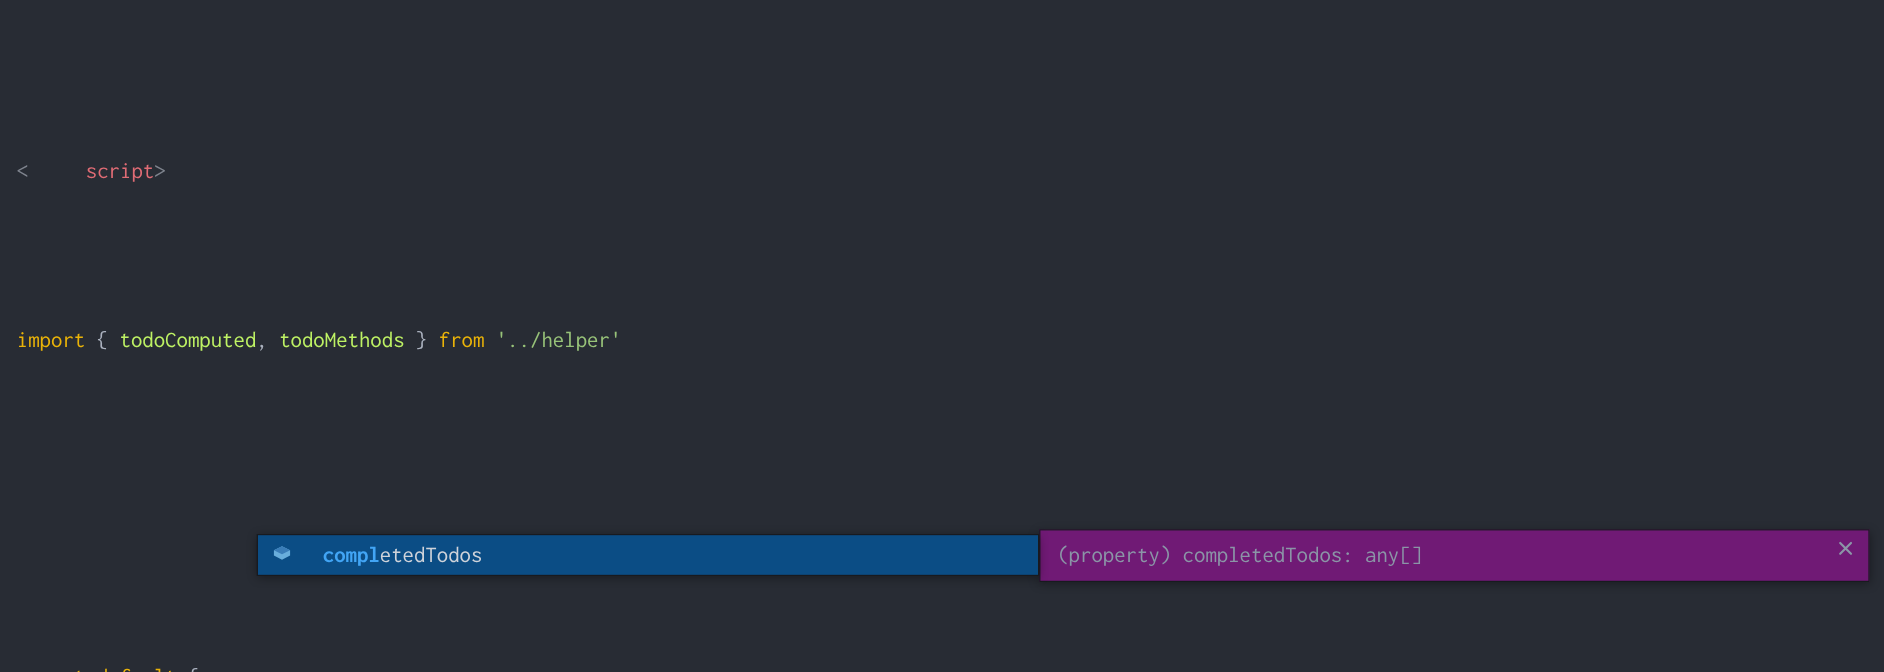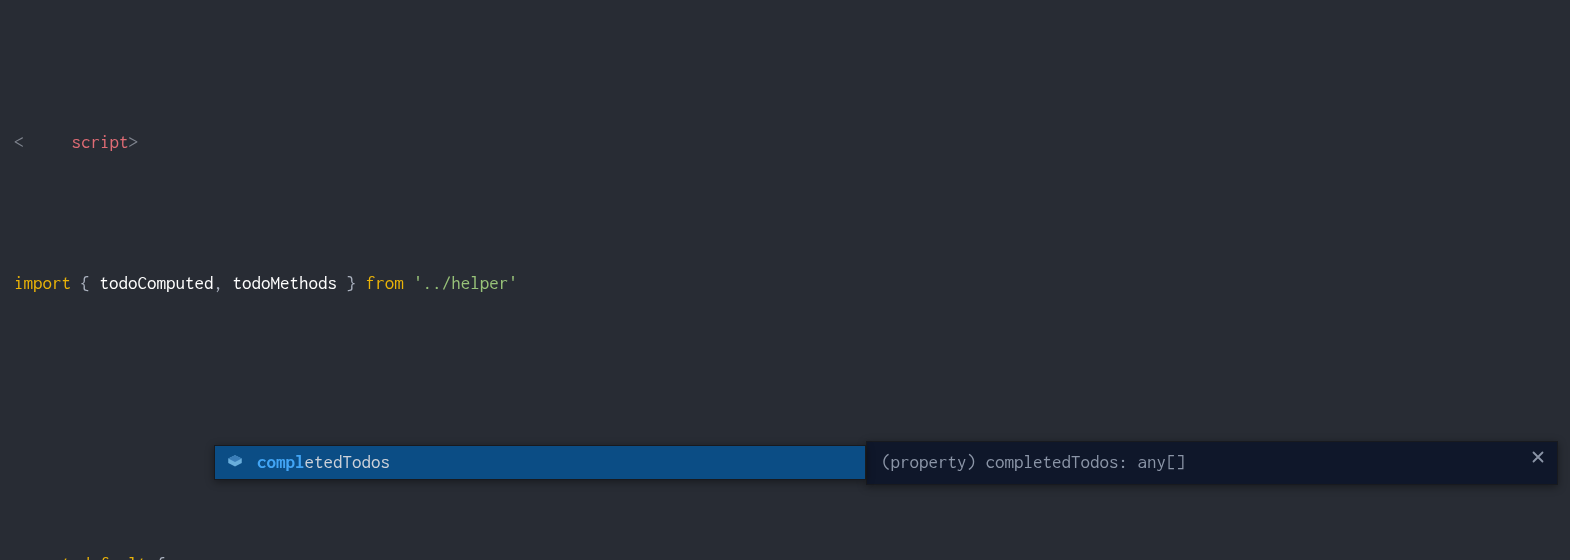--- a/index.html
+++ b/index.html
@@ -17,21 +17,21 @@
   .editor {
     padding: 20px 14px 0 14px;
     white-space: pre;
     position: relative;
   }
   .line { height: 35px; display: flex; align-items: center; }
   .tag-bracket { color: #7f848e; }
   .tag-name    { color: #e06c75; margin-left: 48px; }
   .keyword     { color: #eab308; }
   .punct       { color: #abb2bf; }
-  .ident       { color: #ffffff; }
+  .ident       { color: #bef264; }
   .string      { color: #98c379; }
   .plain       { color: #abb2bf; }
 
   
   .suggest {
     position: absolute;
     left: 214px;
     top: 445px;
     width: 652px;
     height: 35px;
@@ -41,39 +41,39 @@
     display: flex;
     flex-direction: column;
     box-shadow: 0 2px 8px rgba(0,0,0,0.4);
   }
   .suggest-row {
     display: flex;
     align-items: center;
     height: 33px;
     background: #0b4d85;
     padding: 0 10px;
-    gap: 12px;
+    gap: 24px;
     cursor: pointer;
   }
   .suggest-icon {
     width: 20px; height: 20px;
     display: flex; align-items: center; justify-content: center;
   }
   .suggest-icon svg { width: 18px; height: 18px; }
   .suggest-label { color: #cfd3da; font-size: 19px; }
   .suggest-label .match { color: #42a5f5; font-weight: bold; }
 
   
   .detail {
     position: absolute;
     left: 866px;
     top: 441px;
     width: 692px;
     height: 44px;
-    background: #0f172a;
+    background: #701a75;
     border: 1px solid #181a1f;
     display: flex;
     align-items: center;
     padding: 0 14px;
     z-index: 9;
     box-shadow: 0 2px 8px rgba(0,0,0,0.4);
   }
   .detail-text { color: #8b95a7; font-size: 19px; }
   .detail-close {
     position: absolute;

